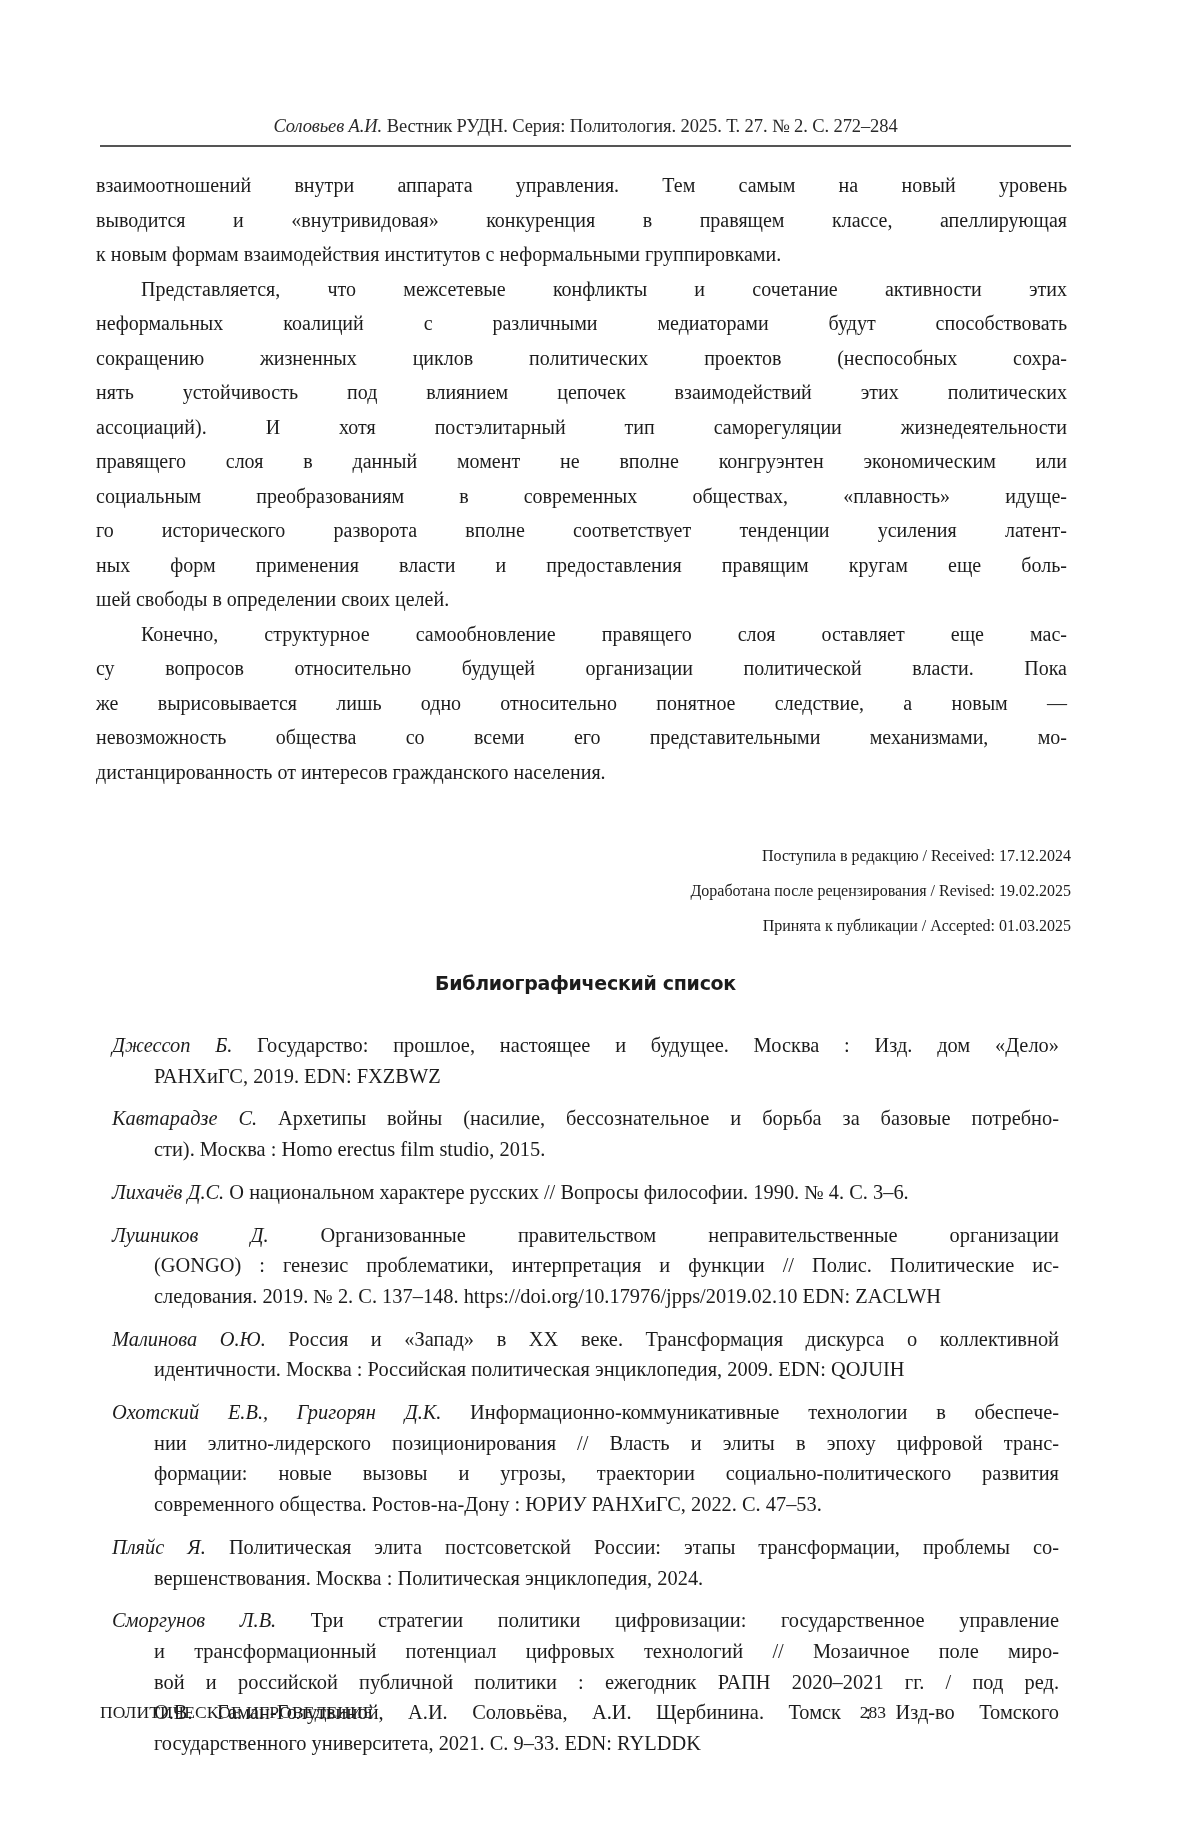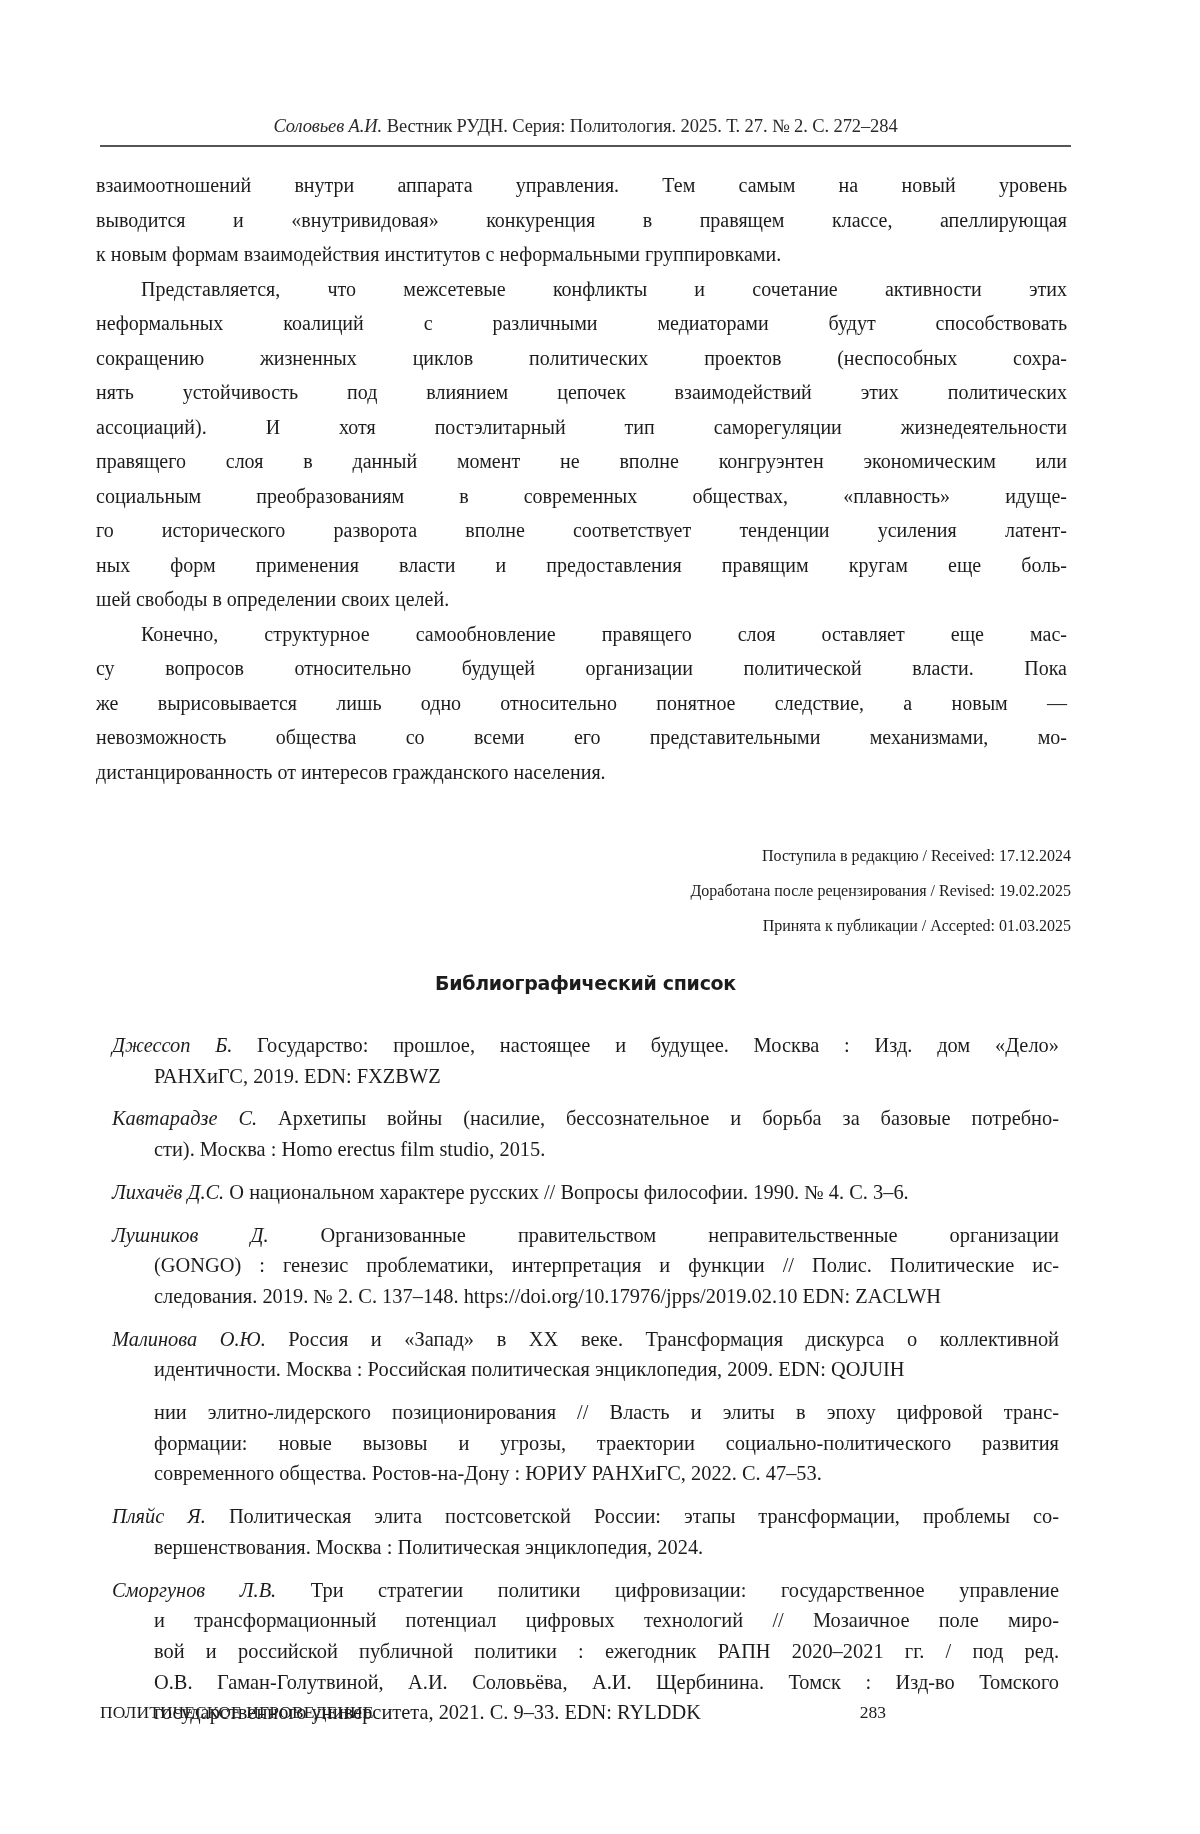--- a/index.html
+++ b/index.html
@@ -112,20 +112,21 @@
       <div class="bib-entry">
         <span class="bl"><span class="auth">Лушников Д.</span><span> Организованные правительством неправительственные организации</span></span>
         <span class="bl cont"><span>(GONGO) : генезис проблематики, интерпретация и функции // Полис. Политические ис-</span></span>
         <span class="bl cont last"><span>следования. 2019. № 2. С. 137–148. https://doi.org/10.17976/jpps/2019.02.10 EDN: ZACLWH</span></span>
       </div>
       <div class="bib-entry">
         <span class="bl"><span class="auth">Малинова О.Ю.</span><span> Россия и «Запад» в XX веке. Трансформация дискурса о коллективной</span></span>
         <span class="bl cont last"><span>идентичности. Москва : Российская политическая энциклопедия, 2009. EDN: QOJUIH</span></span>
       </div>
       <div class="bib-entry">
+        <span class="bl"><span class="auth">Охотский Е.В., Григорян Д.К.</span><span> Информационно-коммуникативные технологии в обеспече-</span></span>
         <span class="bl cont"><span>нии элитно-лидерского позиционирования // Власть и элиты в эпоху цифровой транс-</span></span>
         <span class="bl cont"><span>формации: новые вызовы и угрозы, траектории социально-политического развития</span></span>
         <span class="bl cont last"><span>современного общества. Ростов-на-Дону : ЮРИУ РАНХиГС, 2022. С. 47–53.</span></span>
       </div>
       <div class="bib-entry">
         <span class="bl"><span class="auth">Пляйс Я.</span><span> Политическая элита постсоветской России: этапы трансформации, проблемы со-</span></span>
         <span class="bl cont last"><span>вершенствования. Москва : Политическая энциклопедия, 2024.</span></span>
       </div>
       <div class="bib-entry">
         <span class="bl"><span class="auth">Сморгунов Л.В.</span><span> Три стратегии политики цифровизации: государственное управление</span></span>

